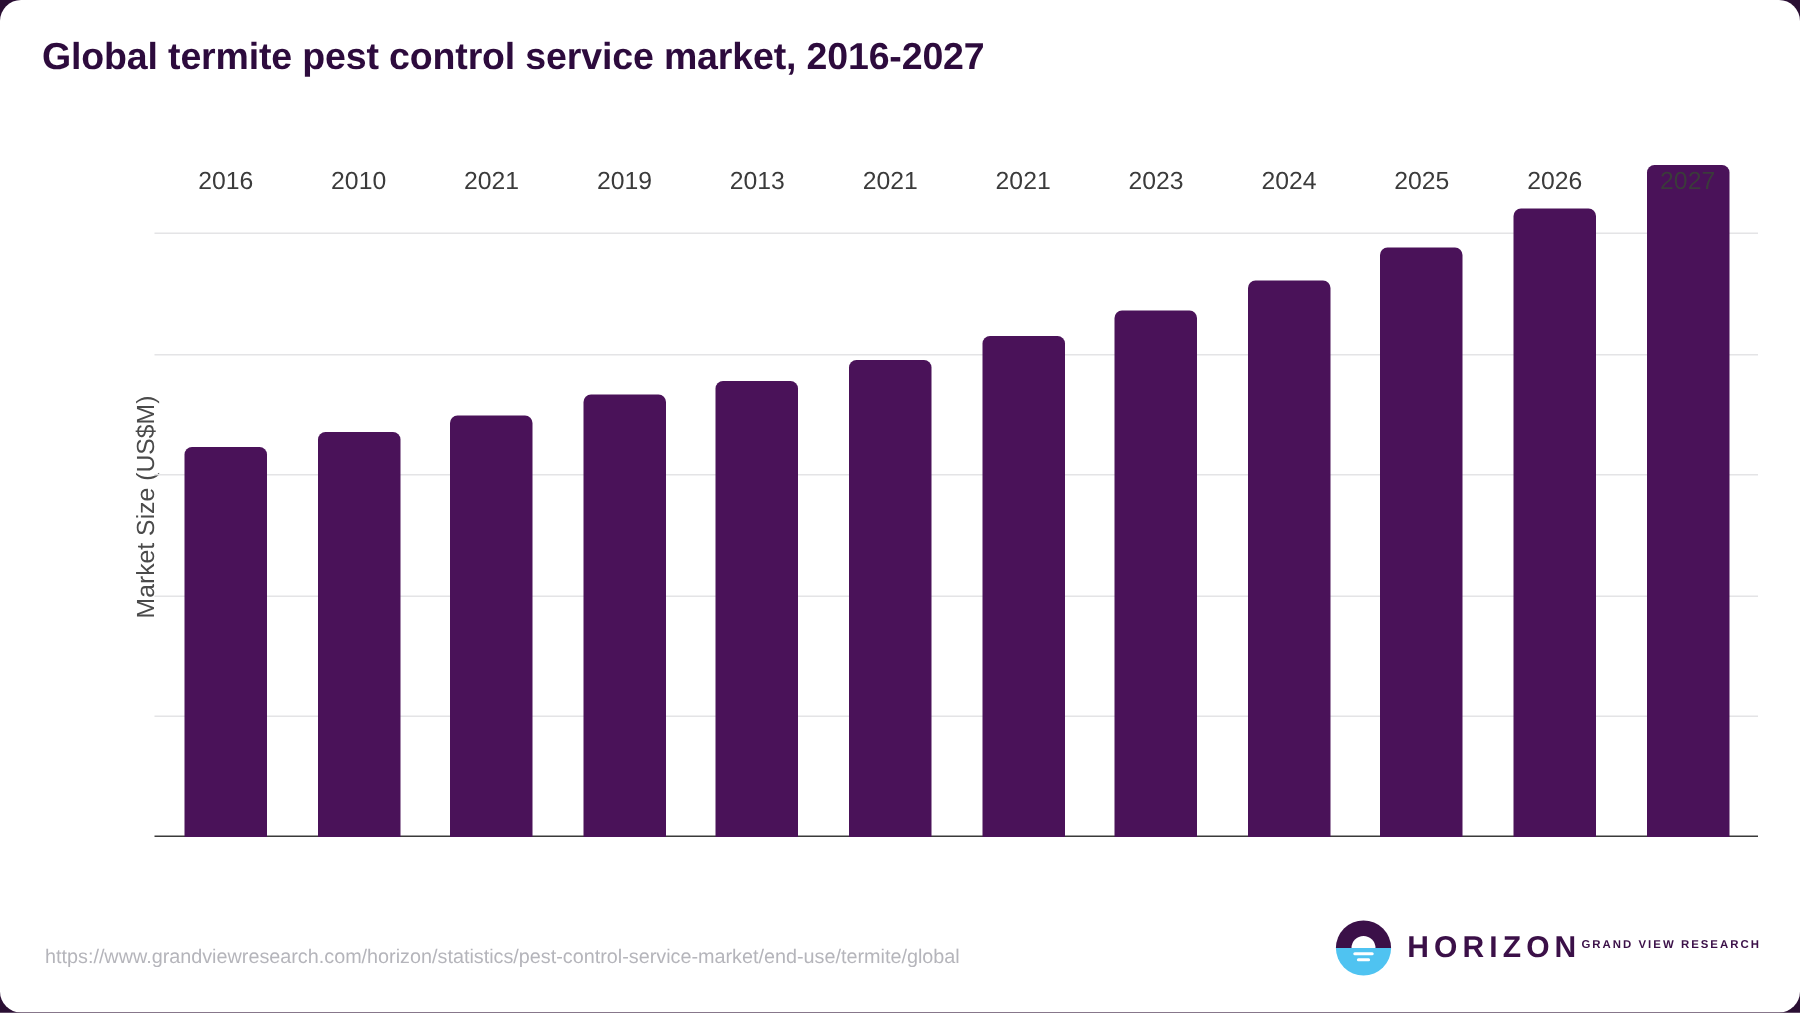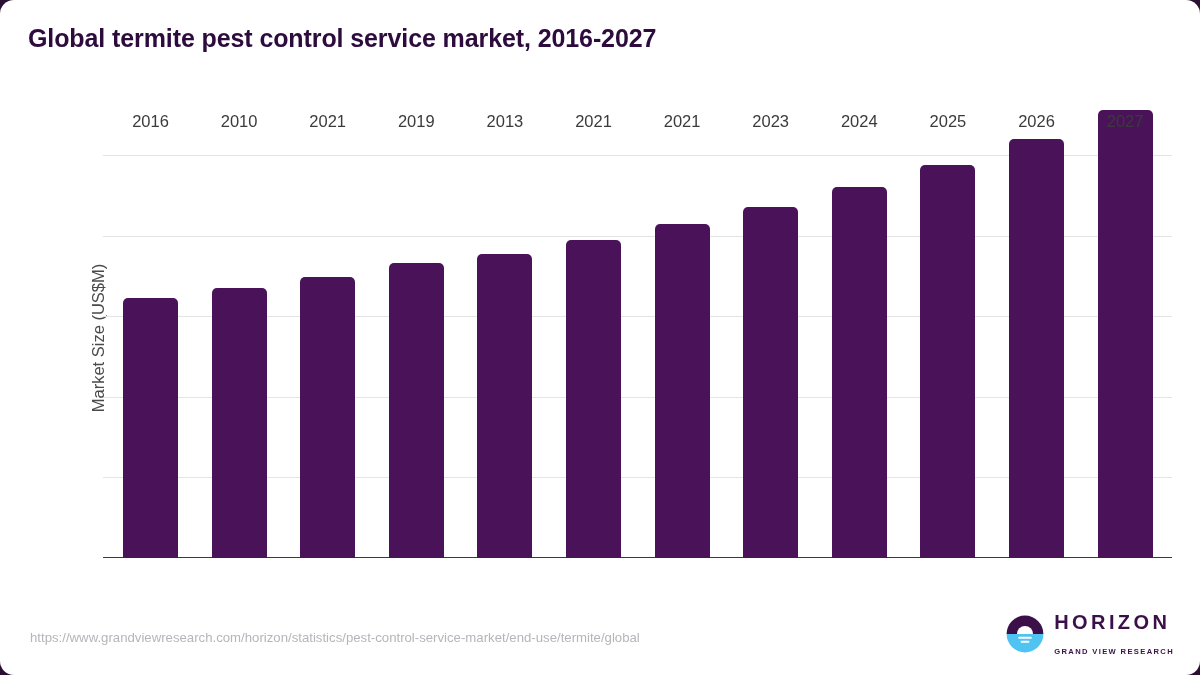--- a/index.html
+++ b/index.html
@@ -125,23 +125,22 @@
     align-items: center;
     gap: 9px;
   }
   .logo-mark {
     width: 40px;
     height: 40px;
     flex: 0 0 40px;
   }
   .logo-text {
     display: flex;
-    flex-direction: column;
+    flex-direction: row;
     line-height: 1;
-    gap: 12px;
   }
   .logo-word {
     font-size: 20px;
     font-weight: bold;
     letter-spacing: 3.4px;
     color: #3b1048;
   }
   .logo-sub {
     margin-top: 4px;
     font-size: 7.6px;

